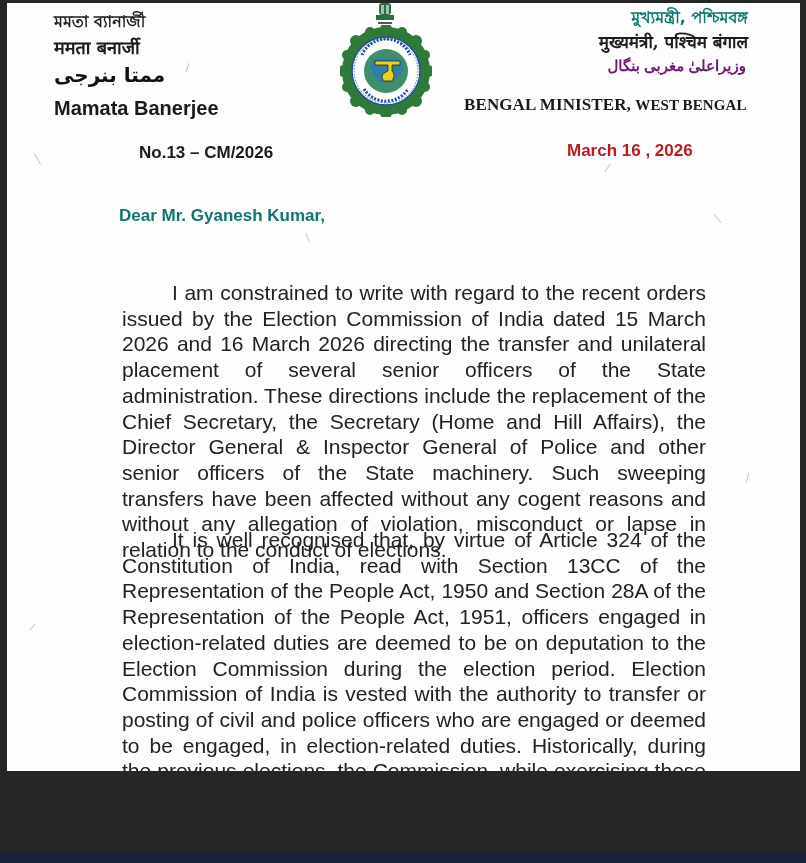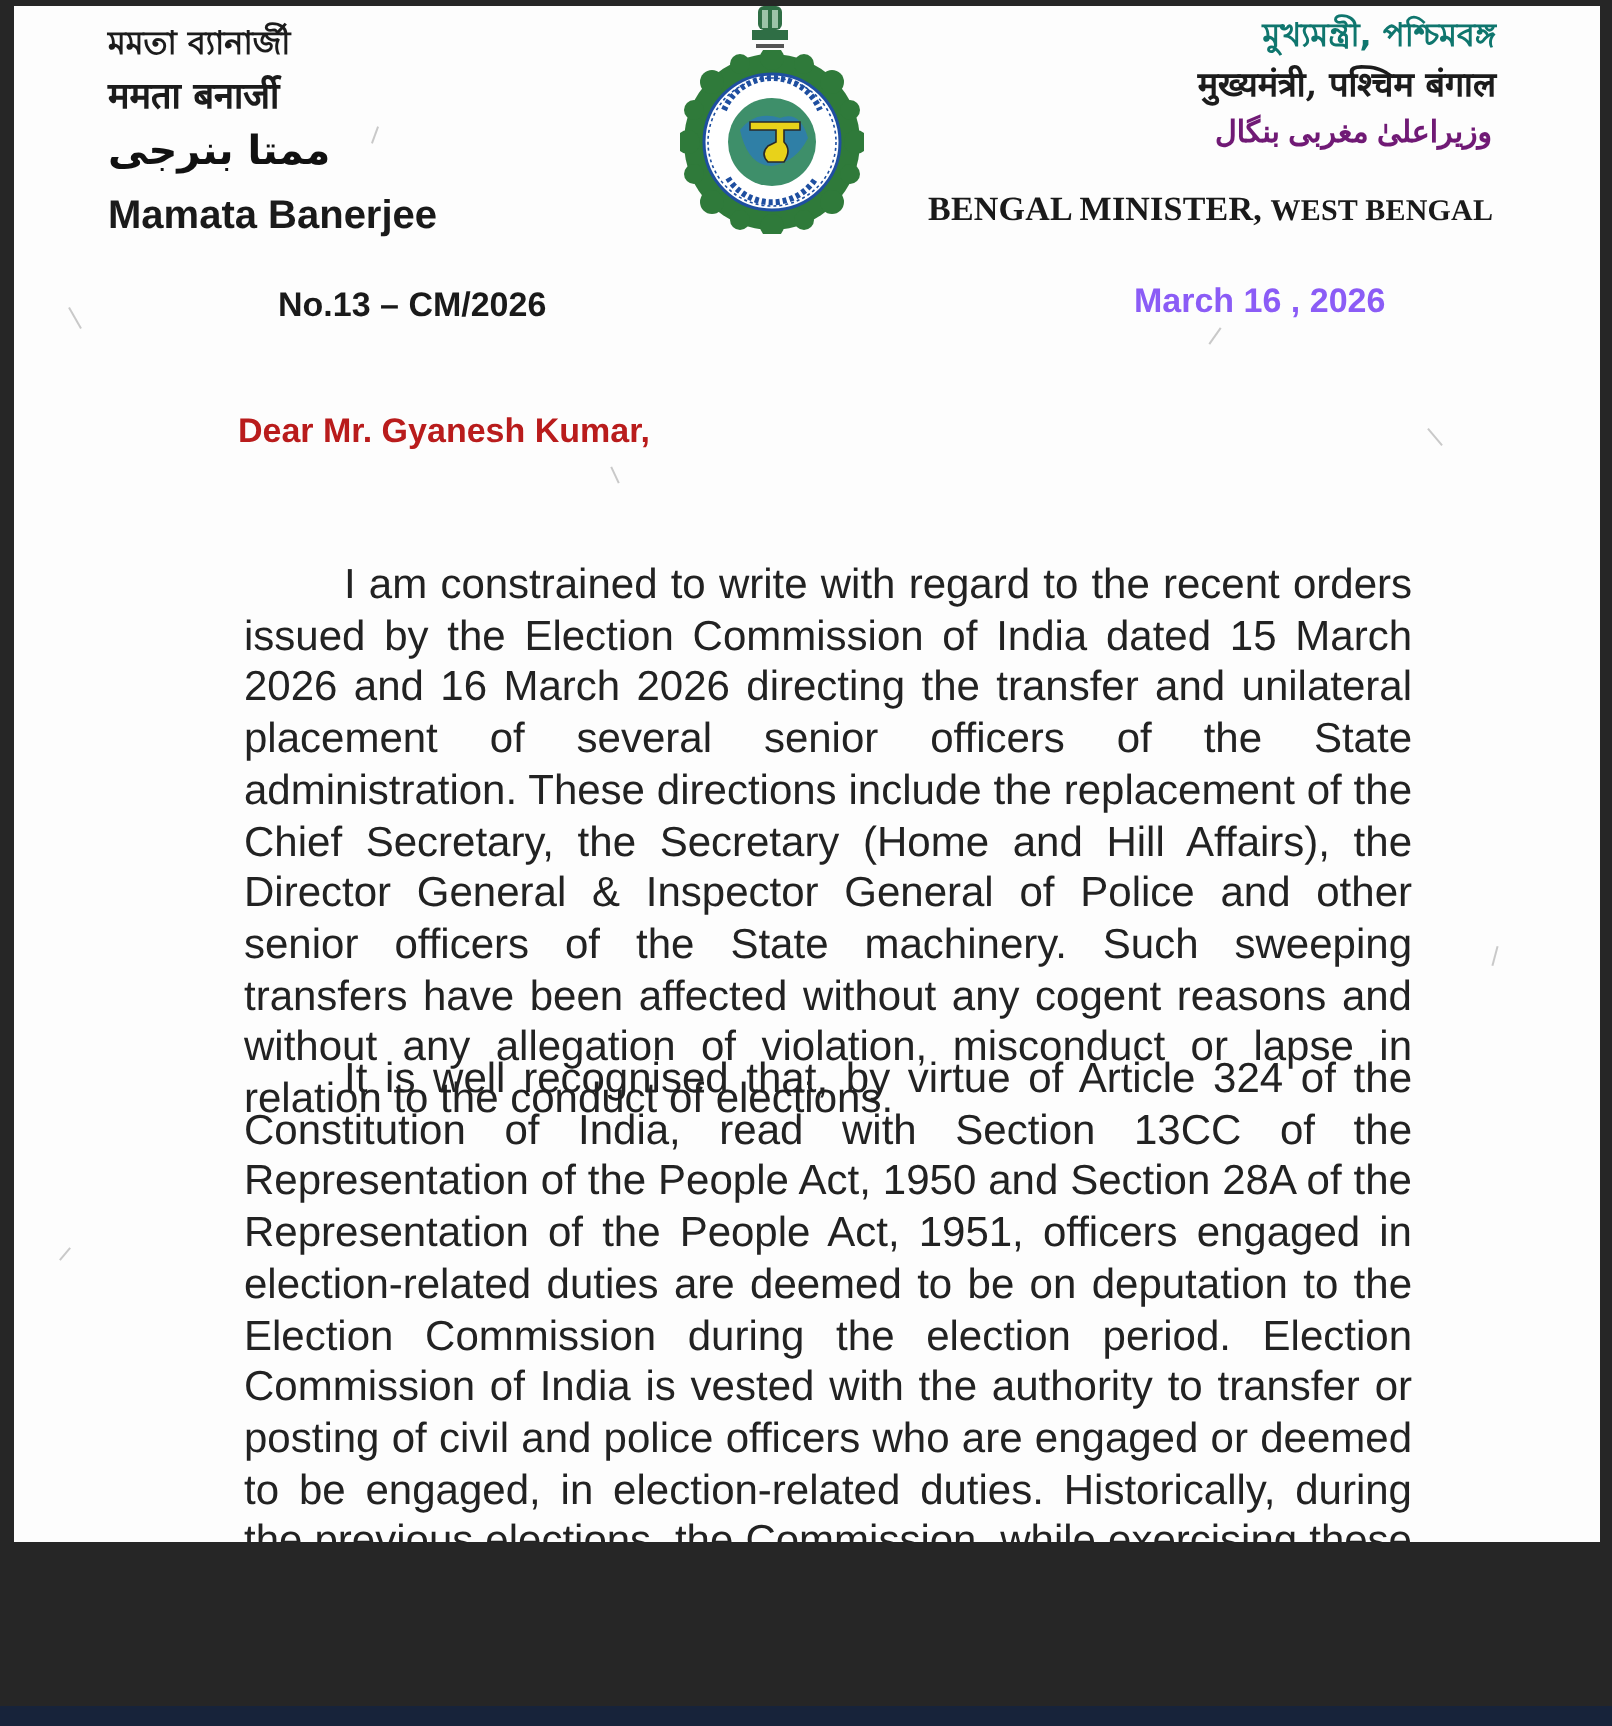--- a/index.html
+++ b/index.html
@@ -26,22 +26,22 @@
   .emblem-top { position: absolute; left: 365px; top: 0px; width: 26px; height: 24px; }
   .seal { position: absolute; left: 333px; top: 22px; width: 92px; height: 92px; }
 
   .rh-bengali { position: absolute; right: 52px; top: 2px; font-family: "DejaVu Sans", sans-serif; font-size: 16px; font-weight: bold; color: #0f766e; }
   .rh-hindi   { position: absolute; right: 52px; top: 27px; font-family: "DejaVu Serif", serif; font-size: 17px; font-weight: bold; color: #1c1c1c; }
   .rh-urdu    { position: absolute; right: 54px; top: 54px; font-family: Liberation Sans, sans-serif; font-size: 15px; font-weight: bold; color: #701a75; }
   .rh-title   { position: absolute; left: 457px; top: 92px; font-family: "Liberation Serif", serif; font-size: 17px; font-weight: bold; color: #1a1a1a; letter-spacing: 0.1px; }
   .rh-title .sm { font-size: 15px; }
 
   .ref-no { position: absolute; left: 112px; top: 140px; font-size: 17px; font-weight: bold; color: #1a1a1a; margin-left: 20px; }
-  .date   { position: absolute; left: 560px; top: 138px; font-size: 17px; font-weight: bold; color: #8b5cf6; }
-  .salutation { position: absolute; left: 112px; top: 203px; font-size: 17px; font-weight: bold; color: #b91c1c; }
+  .date   { position: absolute; left: 560px; top: 138px; font-size: 17px; font-weight: bold; color: #b91c1c; }
+  .salutation { position: absolute; left: 112px; top: 203px; font-size: 17px; font-weight: bold; color: #0f766e; }
 
   .body-para {
     position: absolute; left: 115px; width: 584px;
     font-size: 21px; line-height: 25.7px; color: #222;
     text-align: justify; text-indent: 50px;
     font-family: "Liberation Sans", sans-serif;
   }
   .p1 { top: 256px; }
   .p2 { top: 503px; }
 </style>

